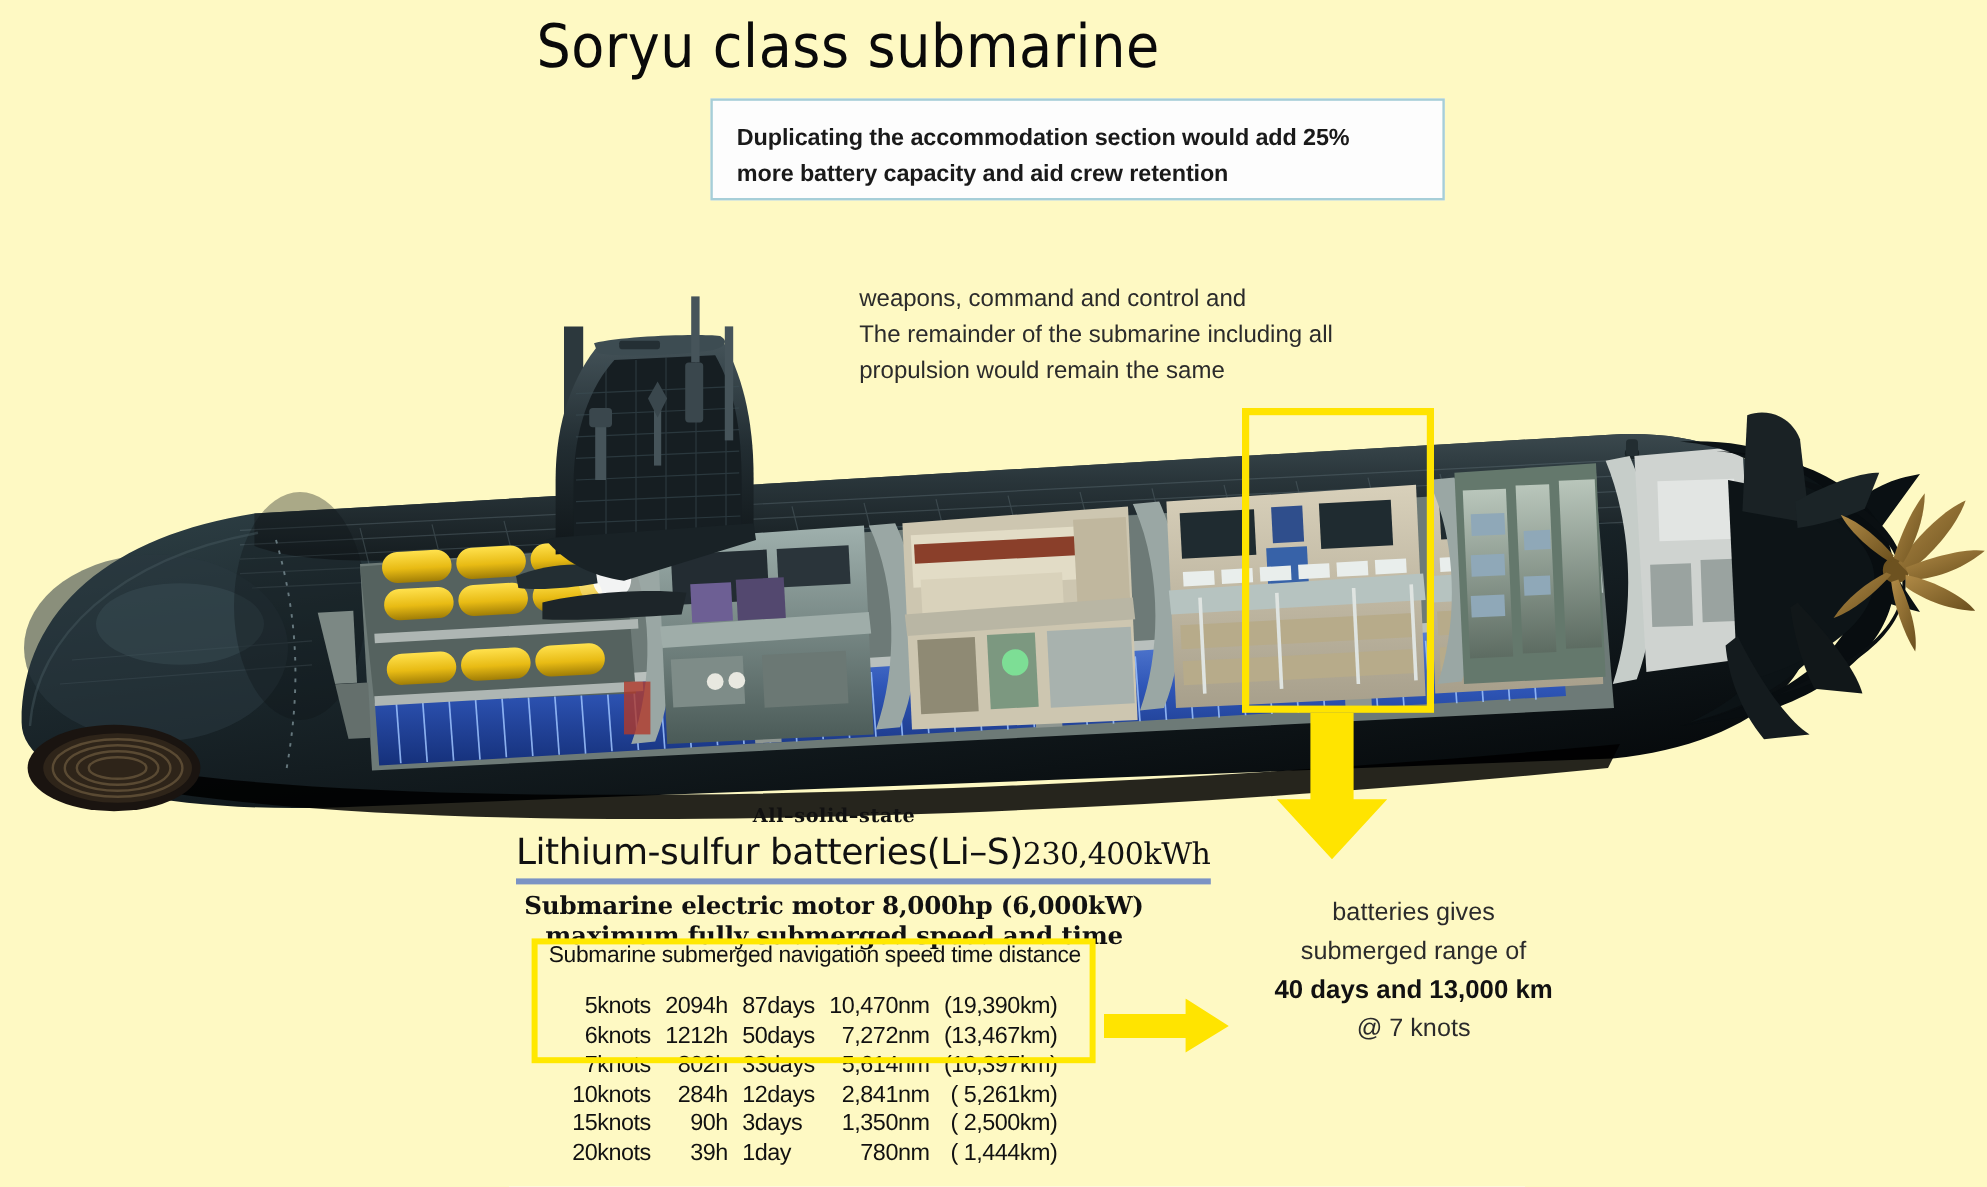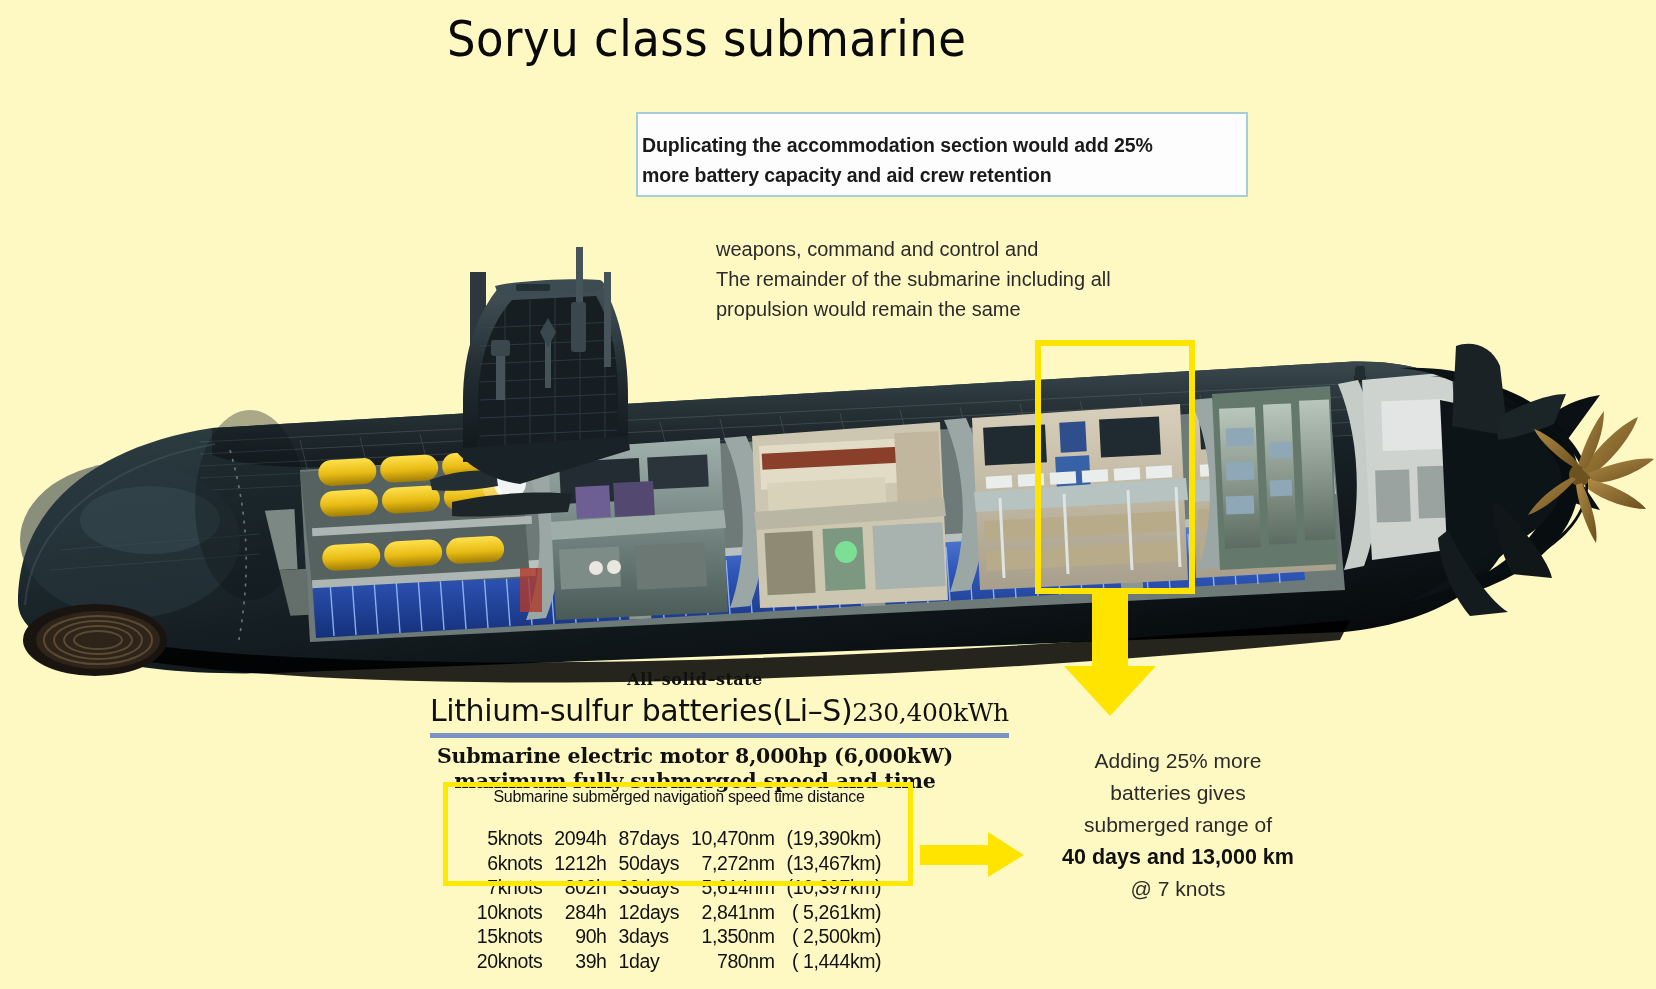--- a/index.html
+++ b/index.html
@@ -31,29 +31,28 @@
     font-size: 50px;
     font-weight: 400;
     letter-spacing: 0.5px;
     color: #0a0a0a;
     white-space: nowrap;
   }
 
   
   #callout-box {
     position: absolute;
-    left: 636px;
+    left: 592px;
     top: 82px;
     width: 612px;
     height: 85px;
     border: 2px solid #a6ced8;
     background: #fdfdfd;
     box-sizing: border-box;
-    padding: 16px 20px 0 4px;
-    margin-top: 30px;
+    padding: 16px 20px 0 20px;
   }
   #callout-box .line {
     font-size: 19.5px;
     font-weight: bold;
     color: #1a1a1a;
     line-height: 30px;
     white-space: nowrap;
     letter-spacing: -0.1px;
   }
 
@@ -156,21 +155,21 @@
   }
 
   
   #nav-table-wrap {
     position: absolute;
     left: 444px;
     top: 784px;
     width: 470px;
   }
   #nav-table-header {
-    font-size: 16px;
+    font-size: 19px;
     color: #111;
     text-align: center;
     line-height: 26px;
     white-space: nowrap;
     letter-spacing: -0.3px;
   }
   table.nav-table {
     border-collapse: collapse;
     margin: 16px auto;
     font-size: 19.5px;
@@ -703,20 +702,19 @@
           <td class="c-days">1day</td>
           <td class="c-nm">780nm</td>
           <td class="c-km">(  1,444km)</td>
         </tr>
       </tbody>
     </table>
   </div>
   <div id="table-highlight"></div>
 
   <div id="conclusion">
-    <div class="line">Adding 25% more</div>
     <div class="line">batteries gives</div>
     <div class="line">submerged range of</div>
     <div class="line bold">40 days and 13,000 km</div>
     <div class="line">@ 7 knots</div>
   </div>
 
 </div>
 
 </body></html>

